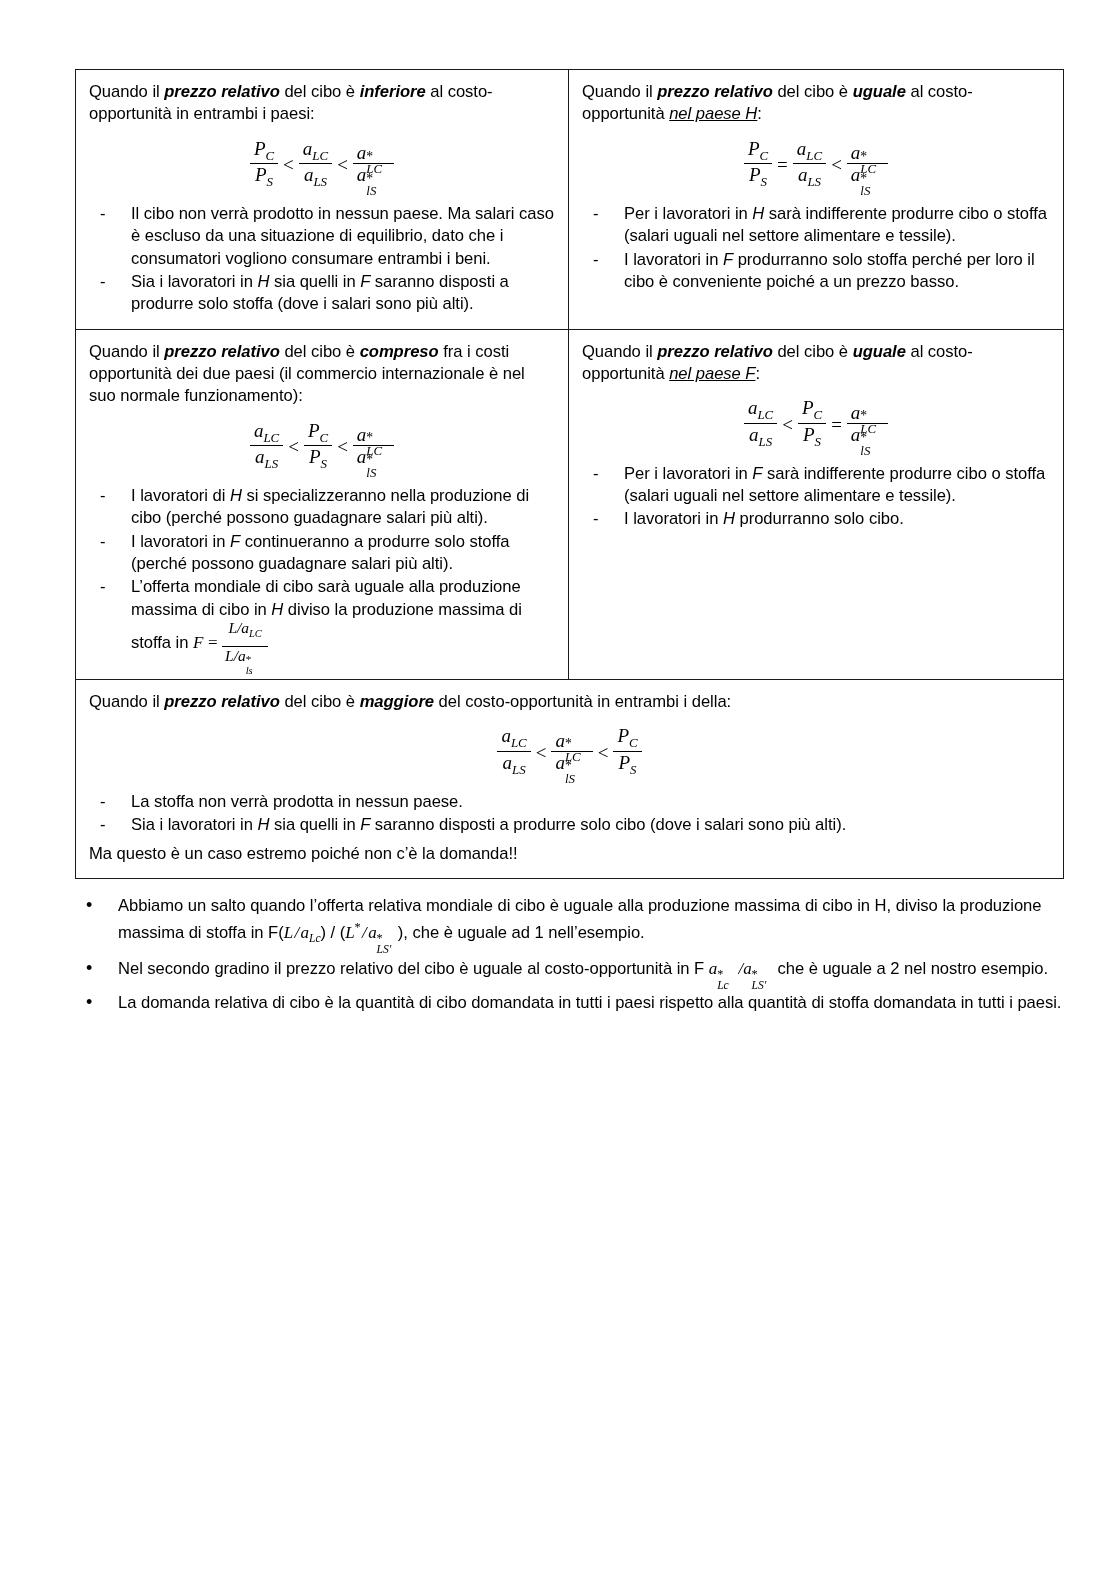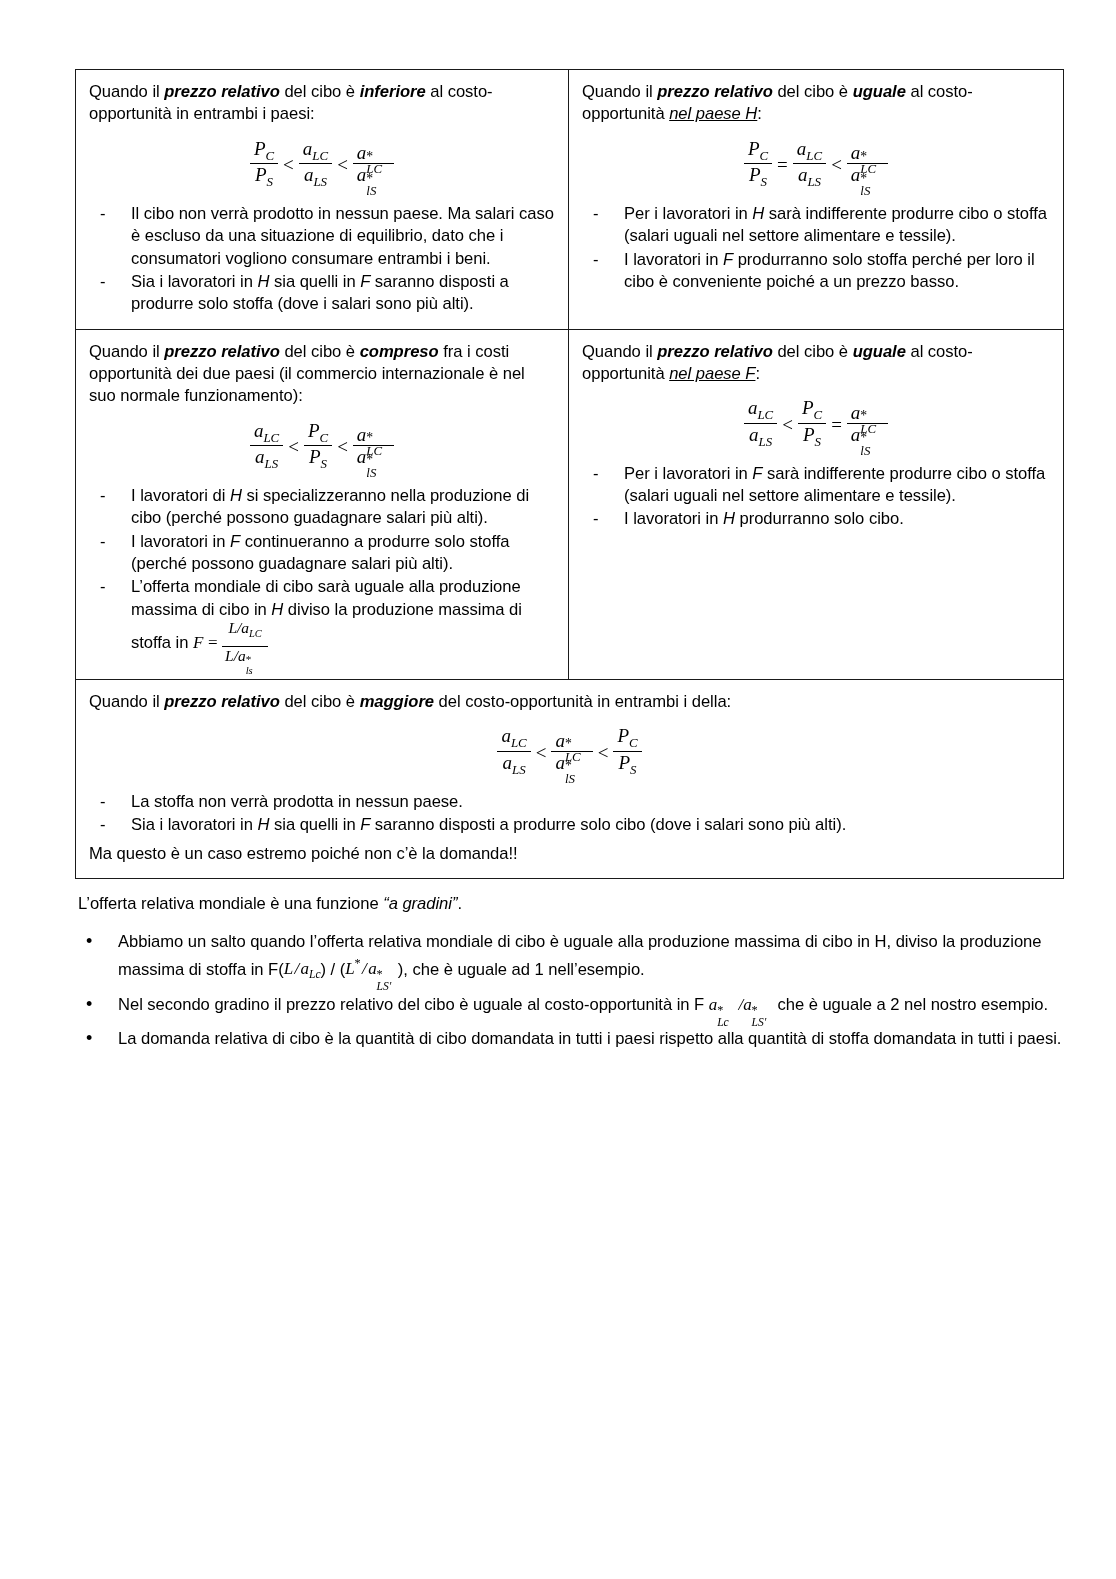--- a/index.html
+++ b/index.html
@@ -288,23 +288,20 @@
             <li>Sia i lavoratori in <i>H</i> sia quelli in <i>F</i> saranno disposti a produrre solo cibo (dove i salari sono più alti).</li>
           </ul>
           <div class="cell-head" style="margin-top:7px">Ma questo è un caso estremo poiché non c’è la domanda!!</div>
         </td>
       </tr>
 
     </tbody>
   </table>
 
   <div class="lower">
-    <div class="intro-line">
-      <span>L’offerta relativa mondiale è una funzione </span><i>“a gradini”</i><span>.</span>
-    </div>
 
     <ul class="dots">
 
       <li>
         <span>Abbiamo un salto quando l’offerta relativa mondiale di cibo è uguale alla produzione massima di cibo in H, diviso la produzione massima di stoffa in F(</span><span class="imath"><i>L</i> / <i>a</i><sub class="s">Lc</sub></span><span>) / (</span><span class="imath"><i>L</i><sup class="star">*</sup> / <i>a</i><span class="subsup"><span class="sp">*</span><span class="sb">LS′</span></span><span class="asp"></span></span><span>), che è uguale ad 1 nell’esempio.</span>
       </li>
 
       <li>
         <span>Nel secondo gradino il prezzo relativo del cibo è uguale al costo-opportunità in F</span>
         <span class="imath"><i>a</i><span class="subsup"><span class="sp">*</span><span class="sb">Lc</span></span><span class="asp"></span>/<i>a</i><span class="subsup"><span class="sp">*</span><span class="sb">LS′</span></span><span class="asp"></span></span>

